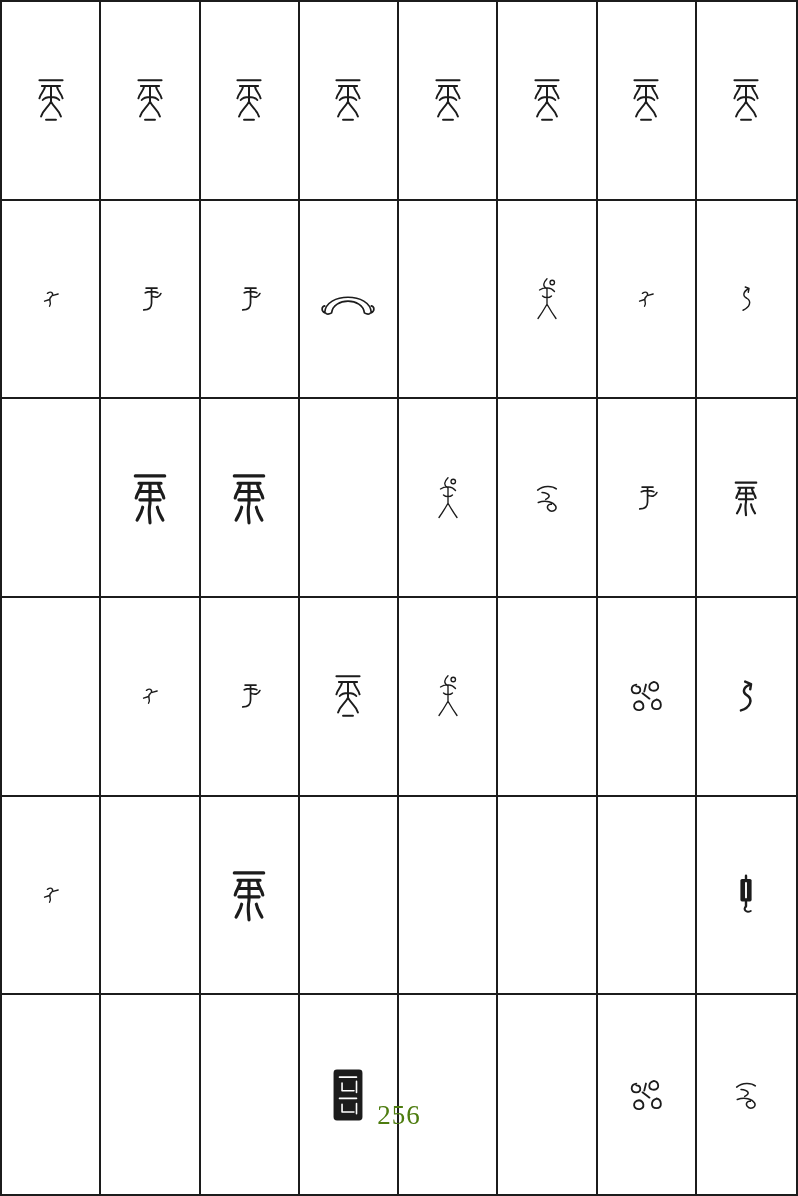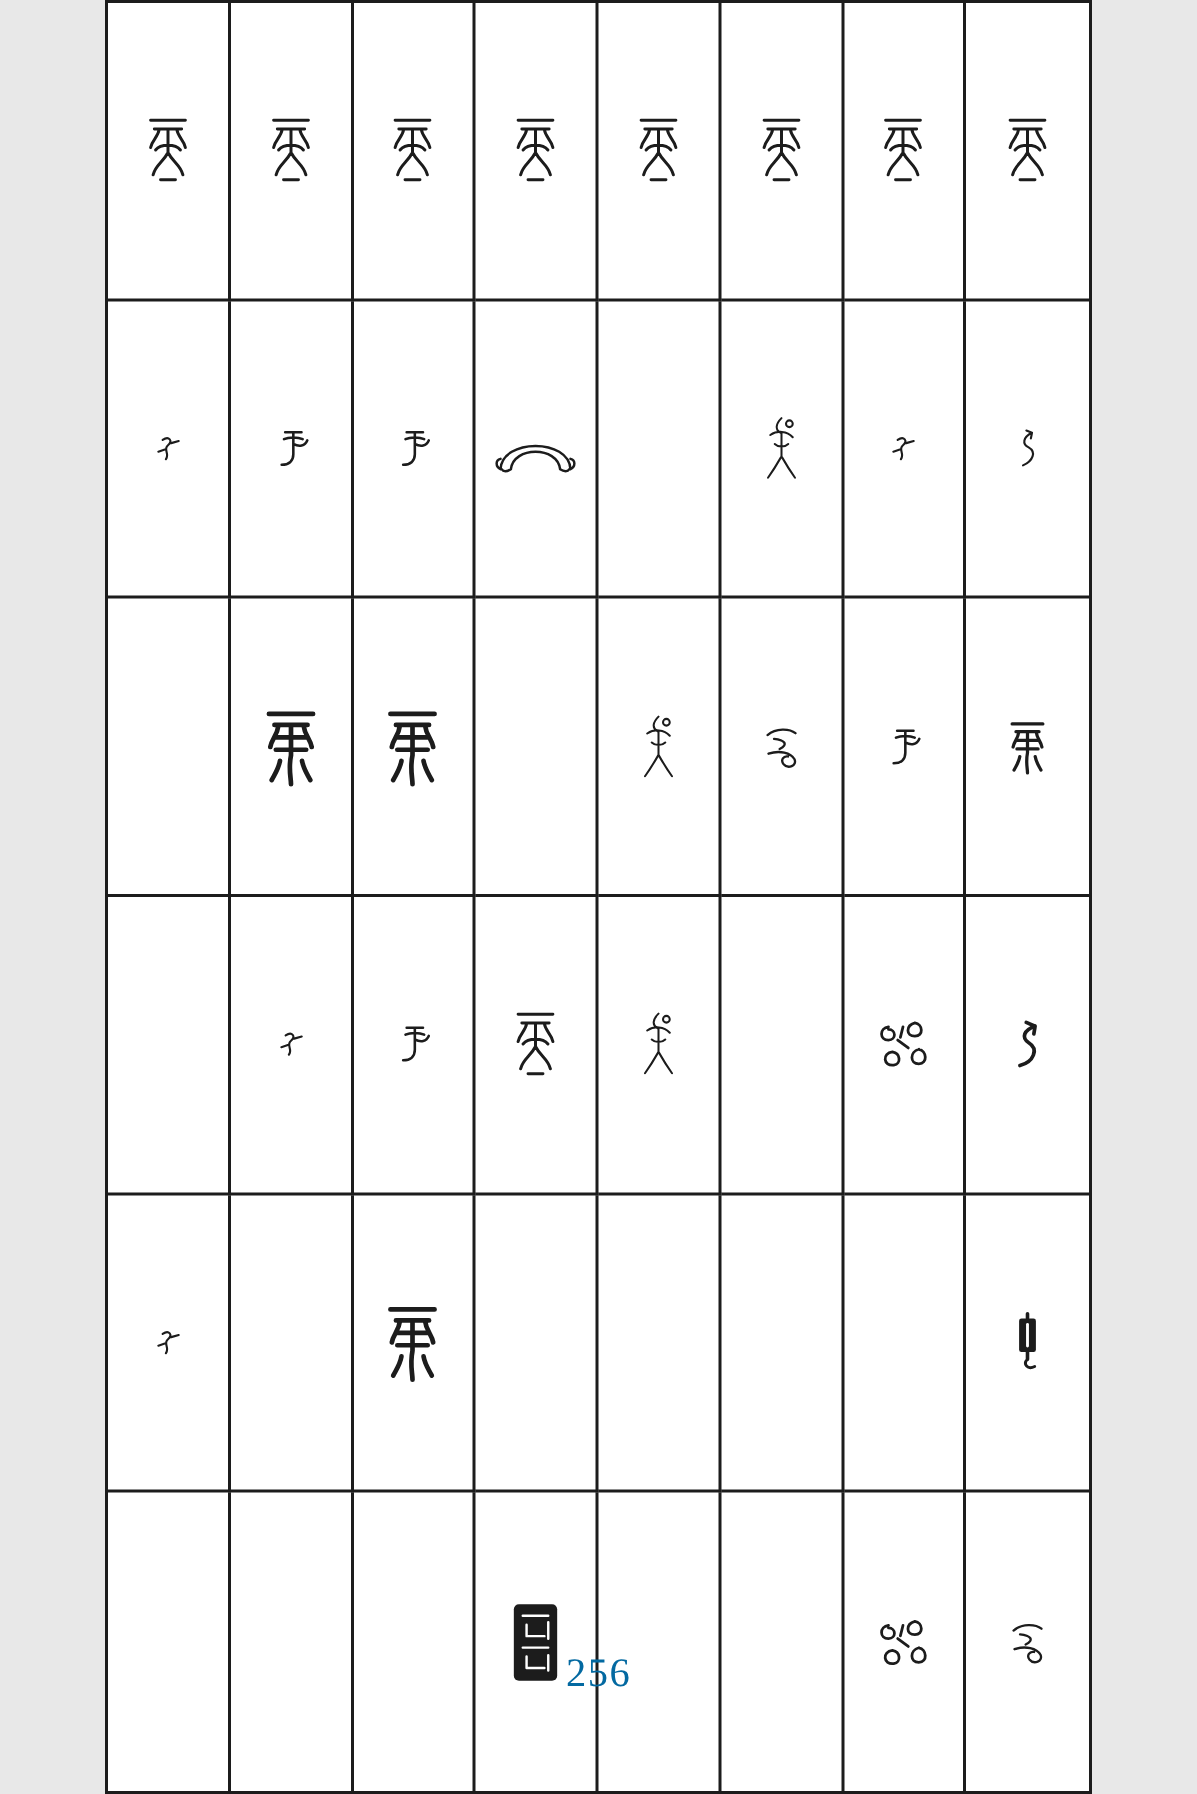--- a/index.html
+++ b/index.html
@@ -1,21 +1,21 @@
 <!DOCTYPE html>
 <html><head>
 <meta charset="utf-8">
 <style>
   html,body{margin:0;padding:0;background:#e8e8e8;}
   .page{
     position:relative;
-    width:658px;height:1196px;
+    width:798px;height:1196px;
     margin:0 auto;
     background:#ffffff;
-    color:#0369a1;
+    color:#4d7c0f;
     font-family:"Liberation Serif","DejaVu Serif",serif;
     overflow:hidden;
   }
   
   .hdr-row{
     position:absolute;
     display:flex;
     height:48px;
   }
   .hdr-row span{

